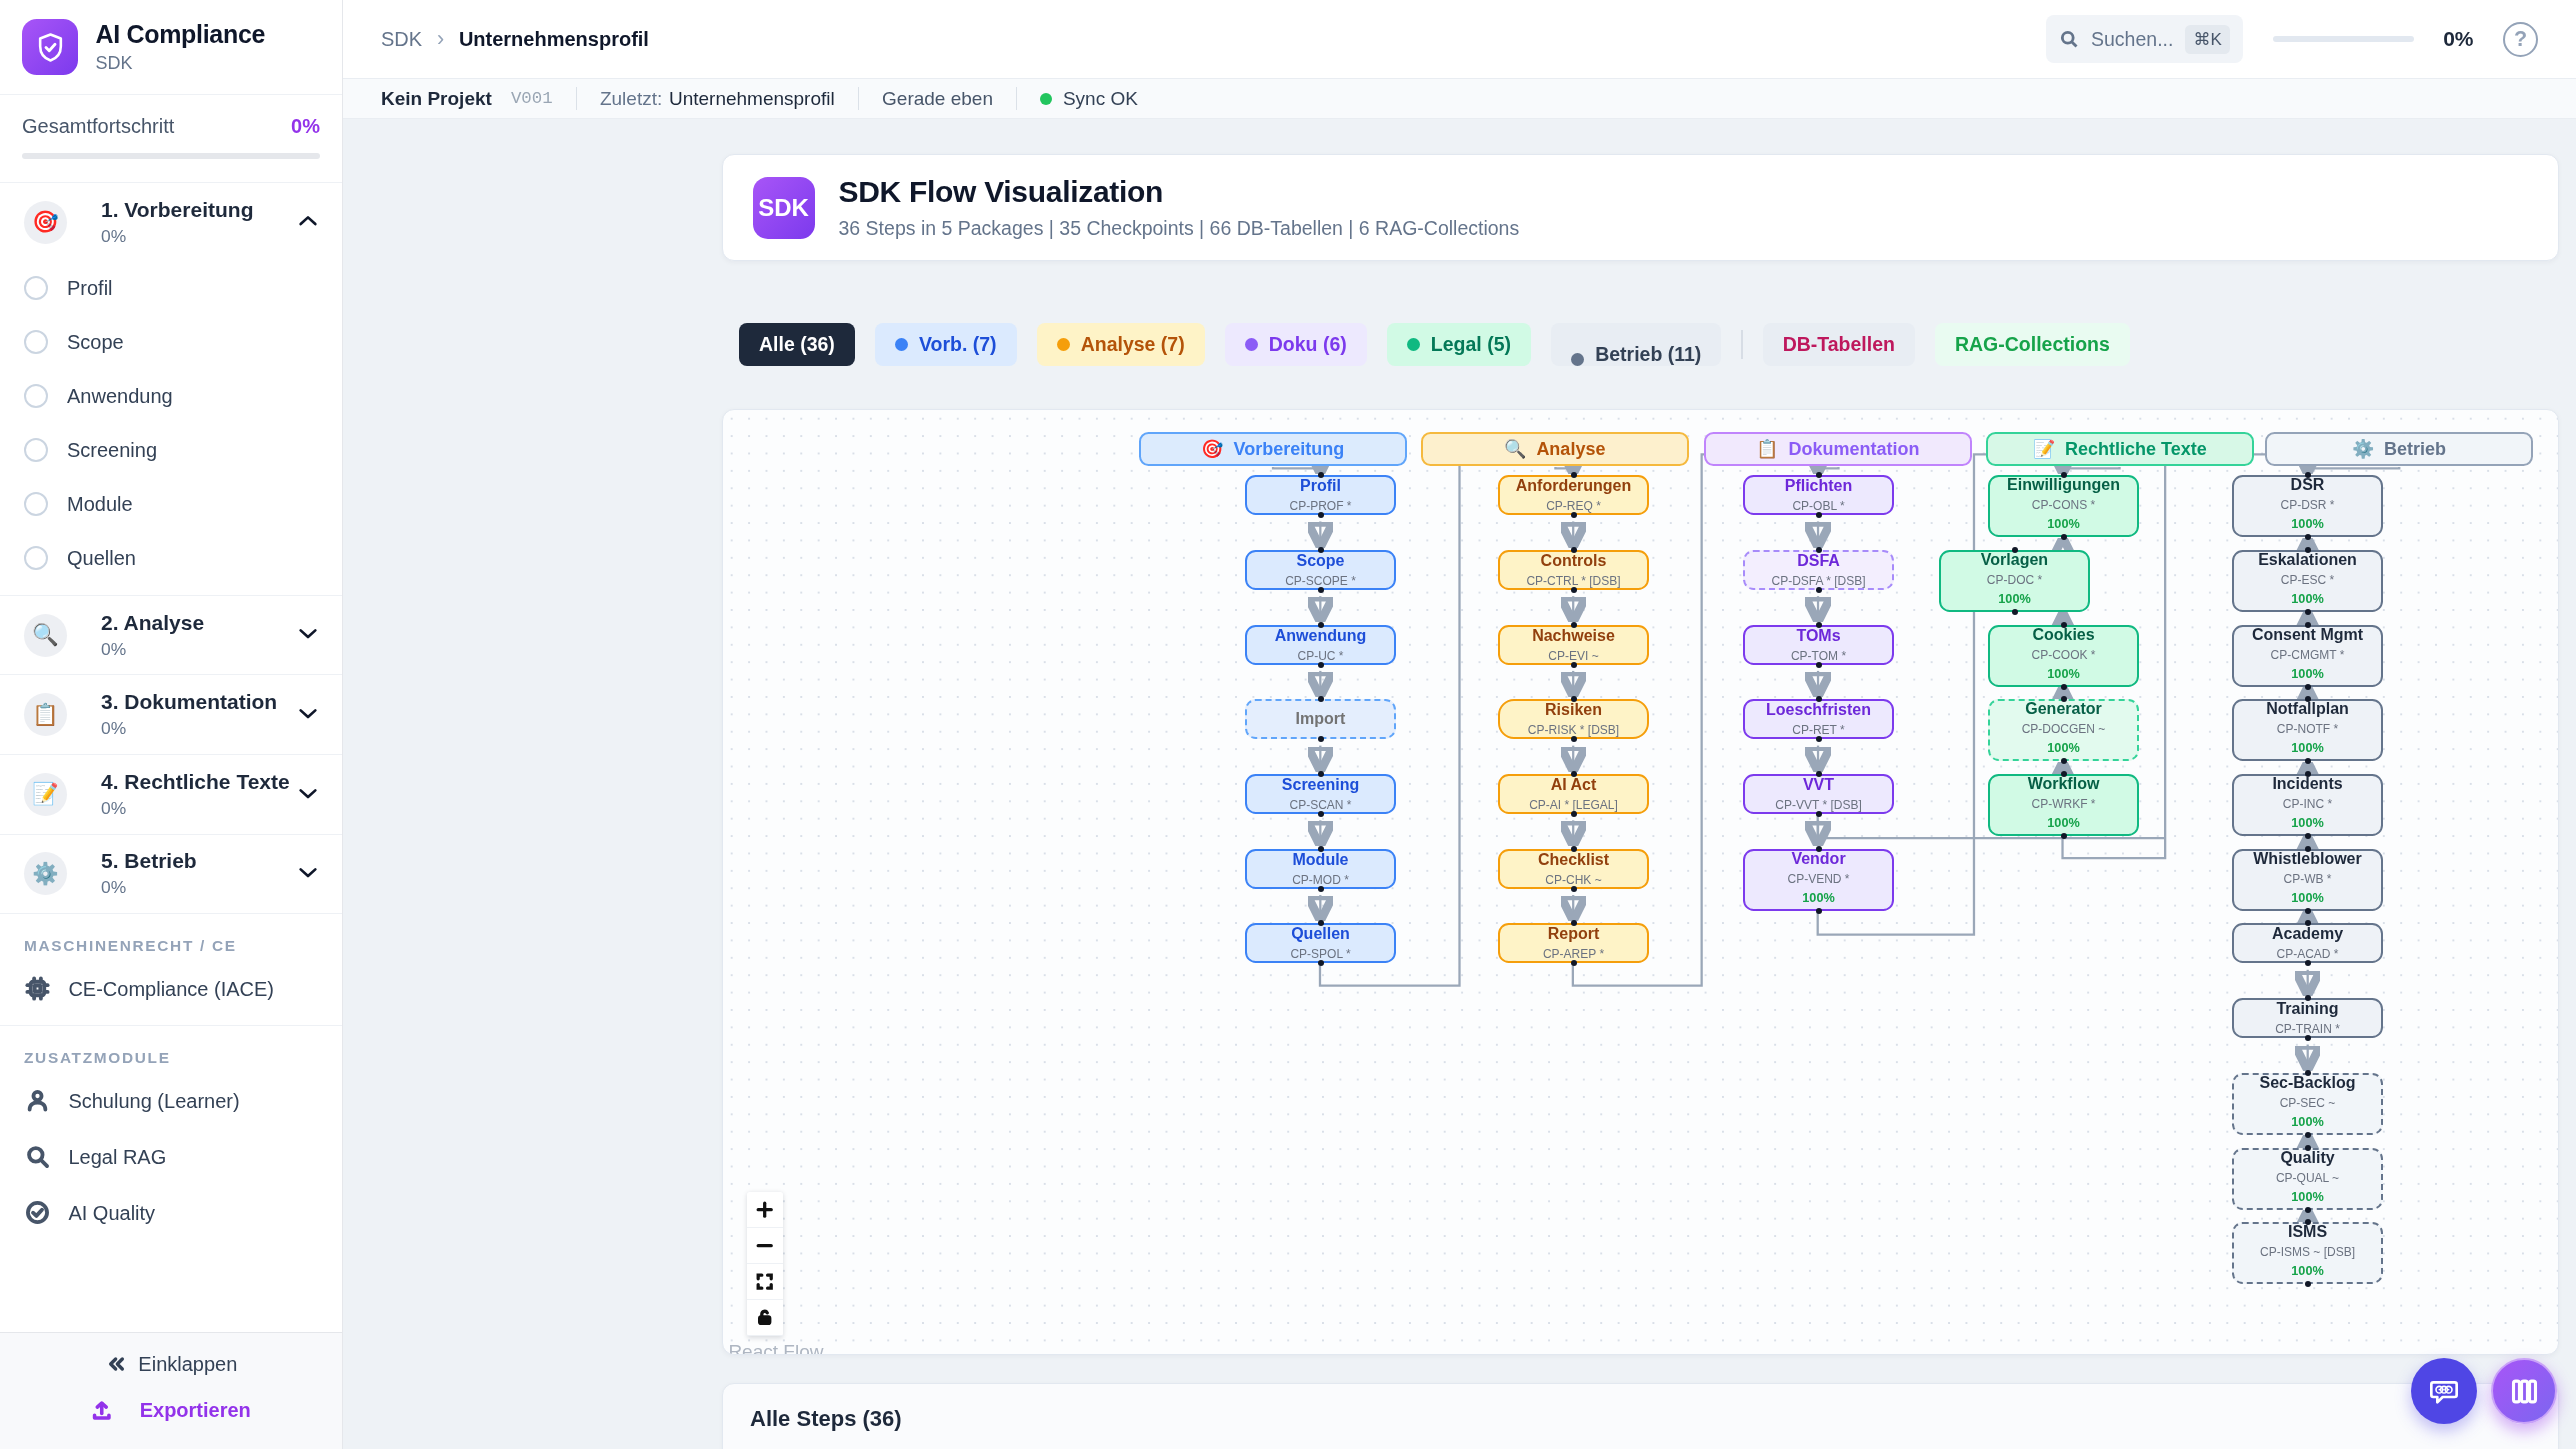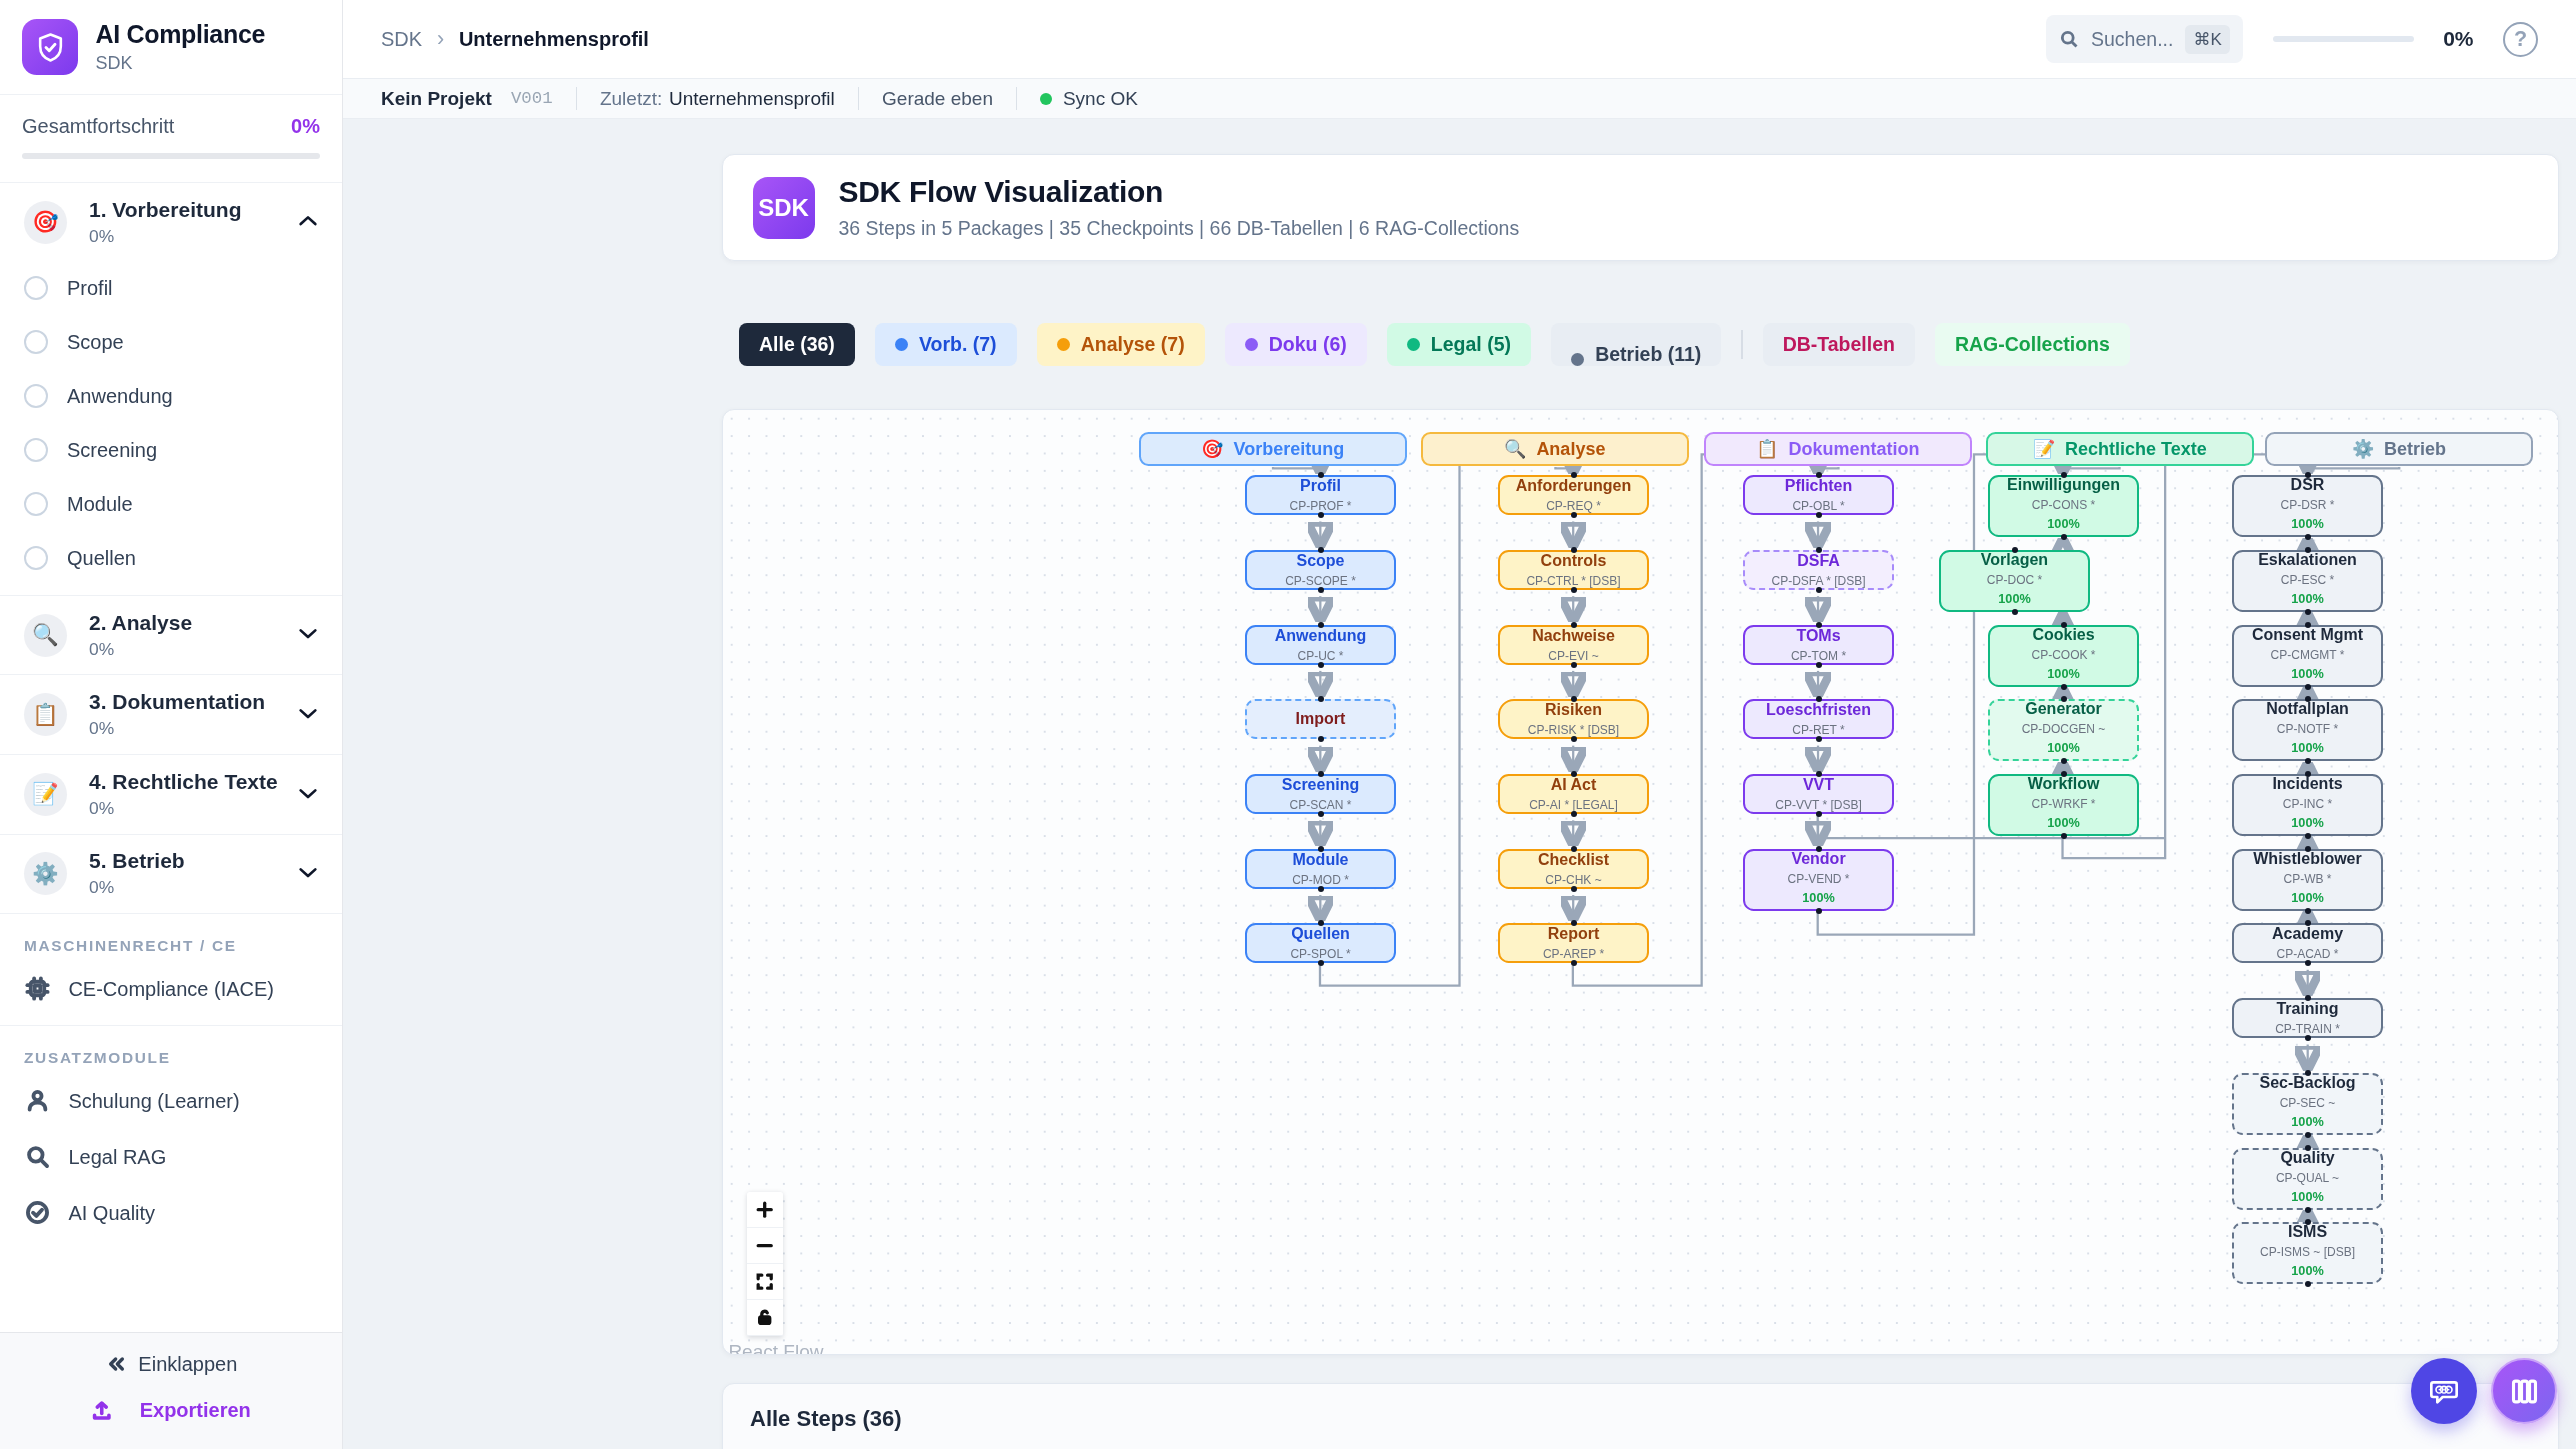--- a/index.html
+++ b/index.html
@@ -21,21 +21,21 @@
   .s-progress { padding:20px 22px 23px 22px; border-bottom:1.3px solid #eef1f5; }
   .s-progress .row { display:flex; justify-content:space-between; align-items:center; }
   .s-progress .lbl { font-size:20px; color:#475569; }
   .s-progress .val { font-size:20px; font-weight:bold; color:#9333ea; }
   .pbar { margin-top:14.8px; height:6px; border-radius:3.4px; background:#e5e7eb; }
 
   .pkg-section { border-bottom:1.3px solid #eef1f5; }
   .pkg-head { display:flex; align-items:center; padding:14.8px 24px 14.8px 24px; cursor:pointer; }
   .pkg-icon { width:43px; height:43px; border-radius:50%; background:#edeff3;
     display:flex; align-items:center; justify-content:center; font-size:21.5px; }
-  .pkg-text { margin-left:22px; flex:1; }
+  .pkg-text { margin-left:34px; flex:1; }
   .pkg-label { font-size:21px; font-weight:bold; color:#1e293b; }
   .pkg-pct { font-size:17.4px; color:#64748b; margin-top:4px; }
   .chev svg { stroke:#0f172a; stroke-width:4; fill:none; stroke-linecap:round; stroke-linejoin:round; }
   .pkg-items { padding-bottom:9.4px; }
   .pkg-item { display:flex; align-items:center; gap:19px; padding:0 0 0 24px; height:54px; cursor:pointer; }
   .radio { width:24px; height:24px; border-radius:50%; border:2.7px solid #cbd5e1; background:#fff; }
   .pkg-item .itm-label { font-size:20px; color:#334155; }
 
   .caps { font-size:15.4px; letter-spacing:1.7px; font-weight:bold; color:#94a3b8;
     padding:23px 0 6.7px 24px; }
@@ -131,21 +131,21 @@
   .node .nt { font-size:16px; font-weight:bold; }
   .node .nc { font-size:12px; color:#6b7280; margin-top:3.4px; }
   .node .np { font-size:12.7px; font-weight:bold; color:#16a34a; margin-top:5.4px; }
   .node .nb { width:121px; height:4.7px; border-radius:2.7px; background:#22c55e; margin-top:4.7px; }
   .node.blue { background:#dbeafe; border-color:#3b82f6; } .node.blue .nt { color:#1d4ed8; }
   .node.amber { background:#fef3c7; border-color:#f59e0b; } .node.amber .nt { color:#92400e; }
   .node.purple { background:#ede9fe; border-color:#7c3aed; } .node.purple .nt { color:#6d28d9; }
   .node.green { background:#d1fae5; border-color:#10b981; } .node.green .nt { color:#065f46; }
   .node.slate { background:#eef2f7; border-color:#64748b; } .node.slate .nt { color:#1e293b; }
   .node.dashed { border-style:dashed; }
-  .node.blue.dashed { background:#e4eefd; border-color:#60a5fa; } .node.blue.dashed .nt { color:#7f1d1d; }
+  .node.blue.dashed { background:#e4eefd; border-color:#60a5fa; } .node.blue.dashed .nt { color:#737373; }
   .node.purple.dashed { background:#f3eefe; border-color:#a78bfa; }
   .node.green.dashed { background:#e2faee; border-color:#34d399; }
   .node.slate.dashed { background:#f1f5f9; }
 
   
   #rf-controls { position:absolute; z-index:4; left:23.5px; top:782px; width:36px;
     background:#fff; box-shadow:0 1.3px 5.4px rgba(15,23,42,.15); border-radius:2.7px; }
   .rf-btn { width:36px; height:36px; display:flex; align-items:center; justify-content:center;
     border-bottom:1px solid #eef1f5; cursor:pointer; font-size:23px; color:#111; }
   .rf-btn svg { stroke:#111; stroke-width:4.5; fill:none; stroke-linecap:round; }

